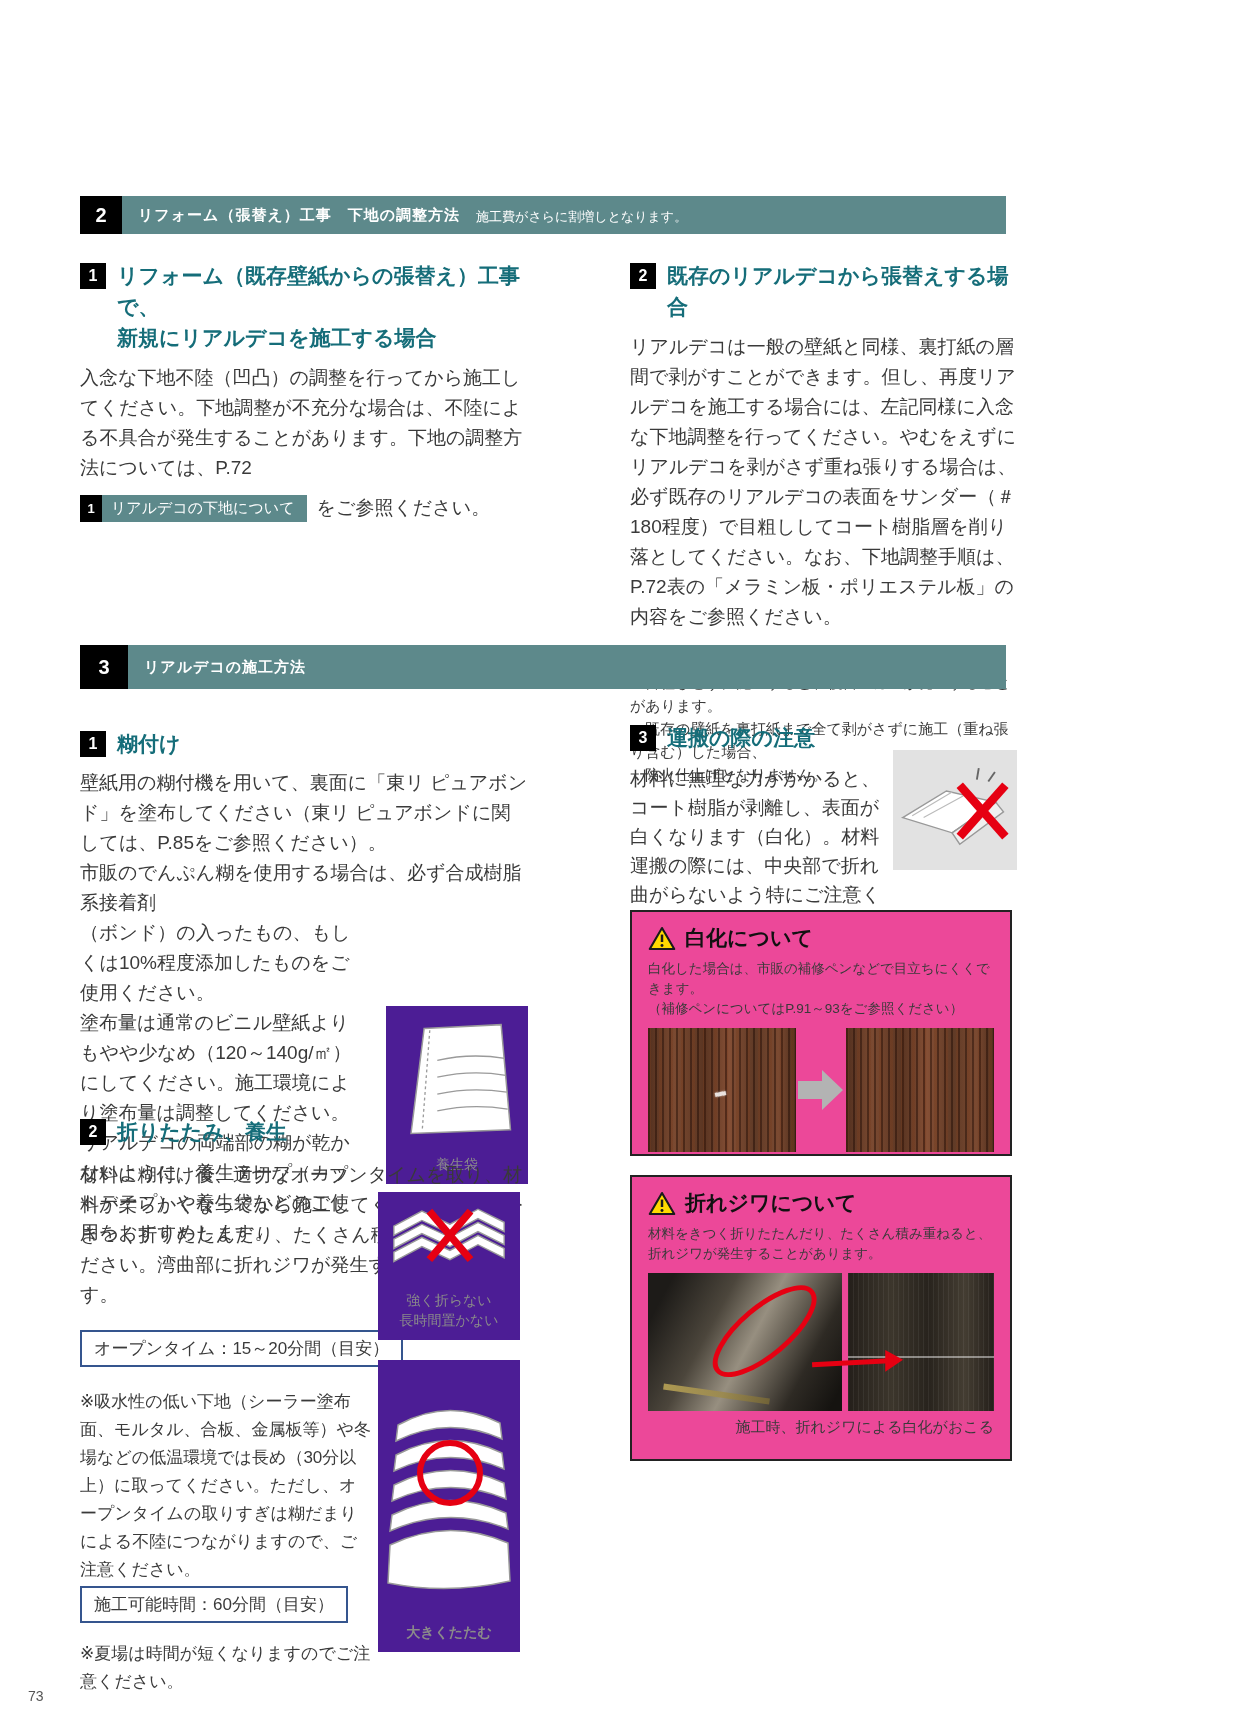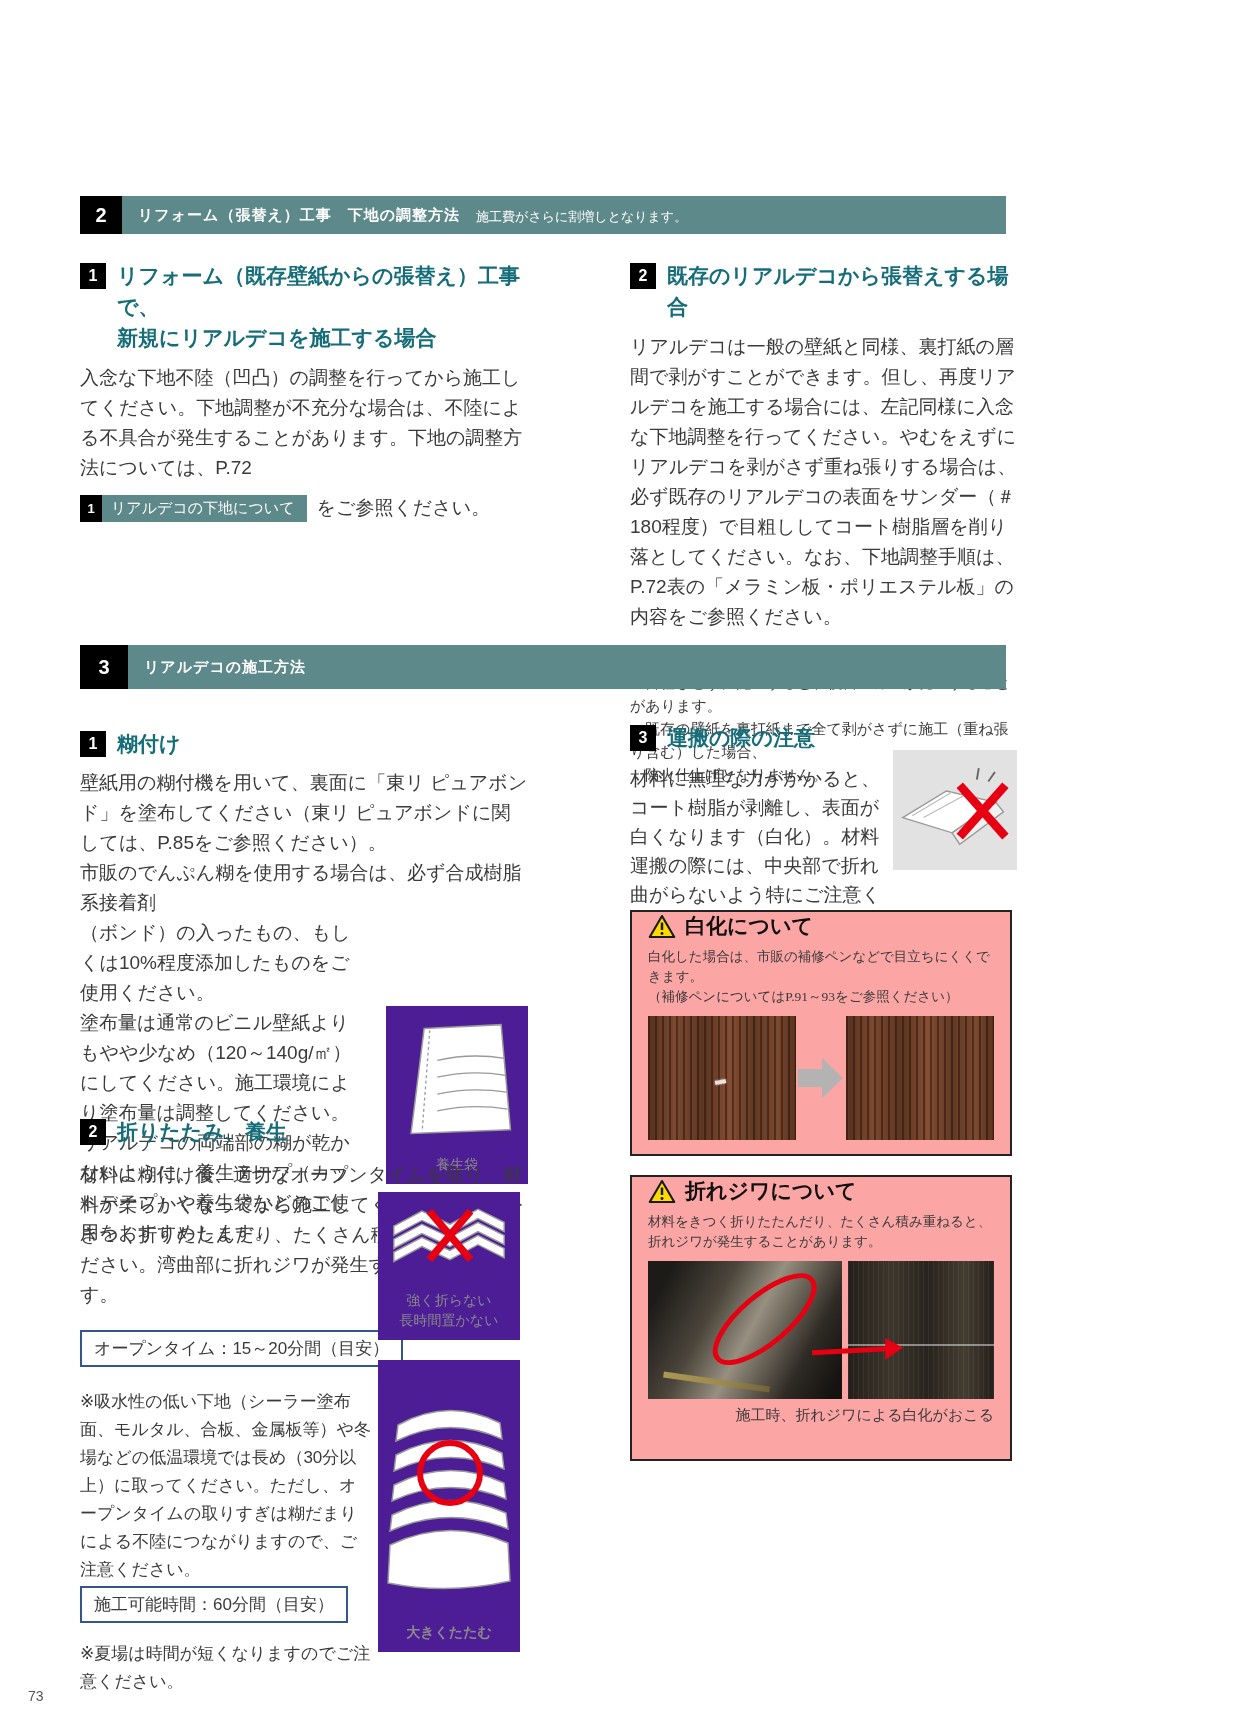--- a/index.html
+++ b/index.html
@@ -61,21 +61,21 @@
   
   .gfig { background:#4c1d95; display:flex; flex-direction:column; align-items:center; justify-content:flex-end; }
   .gfig .art { flex:1 1 auto; display:flex; align-items:center; justify-content:center; width:100%; }
   .gfig .cap { color:#8a8a8a; font-size:14px; line-height:20px; text-align:center; padding-bottom:10px; }
   #fig-bag svg, #fig-sharp svg, #fig-loose svg, #fig-carry svg { display:block; }
   #fig-sharp { left:378px; top:1192px; width:142px; height:148px; }
   #fig-loose { left:378px; top:1360px; width:142px; height:292px;font-weight:bold; }
   #fig-carry { left:893px; top:750px; width:124px; height:120px; background:#e2e2e2; display:flex; align-items:center; justify-content:center; position:absolute; }
 
   
-  .warnbox { position:absolute; border:2px solid #222; background:#fca5a5; padding:0 16px;font-family:Liberation Serif, serif; }
+  .warnbox { position:absolute; border:2px solid #222; background:#ec4899; padding:12px 16px; }
   #white-box { left:630px; top:910px; width:382px; height:246px; }
   #crease-box { left:630px; top:1175px; width:382px; height:286px; }
   .warnhead { display:flex; align-items:center; gap:9px; }
   .warnhead .wtitle { font-size:21px; font-weight:bold; color:#111; }
   .warntext { font-size:13.5px; line-height:20px; margin-top:7px; color:#3a3a3a; }
 
   .woodrow { display:flex; align-items:center; margin-top:9px; }
   .wood { position:relative; width:150px; height:124px;
     background:
       repeating-linear-gradient(90deg, rgba(30,10,4,.45) 0 2px, rgba(0,0,0,0) 2px 7px),

